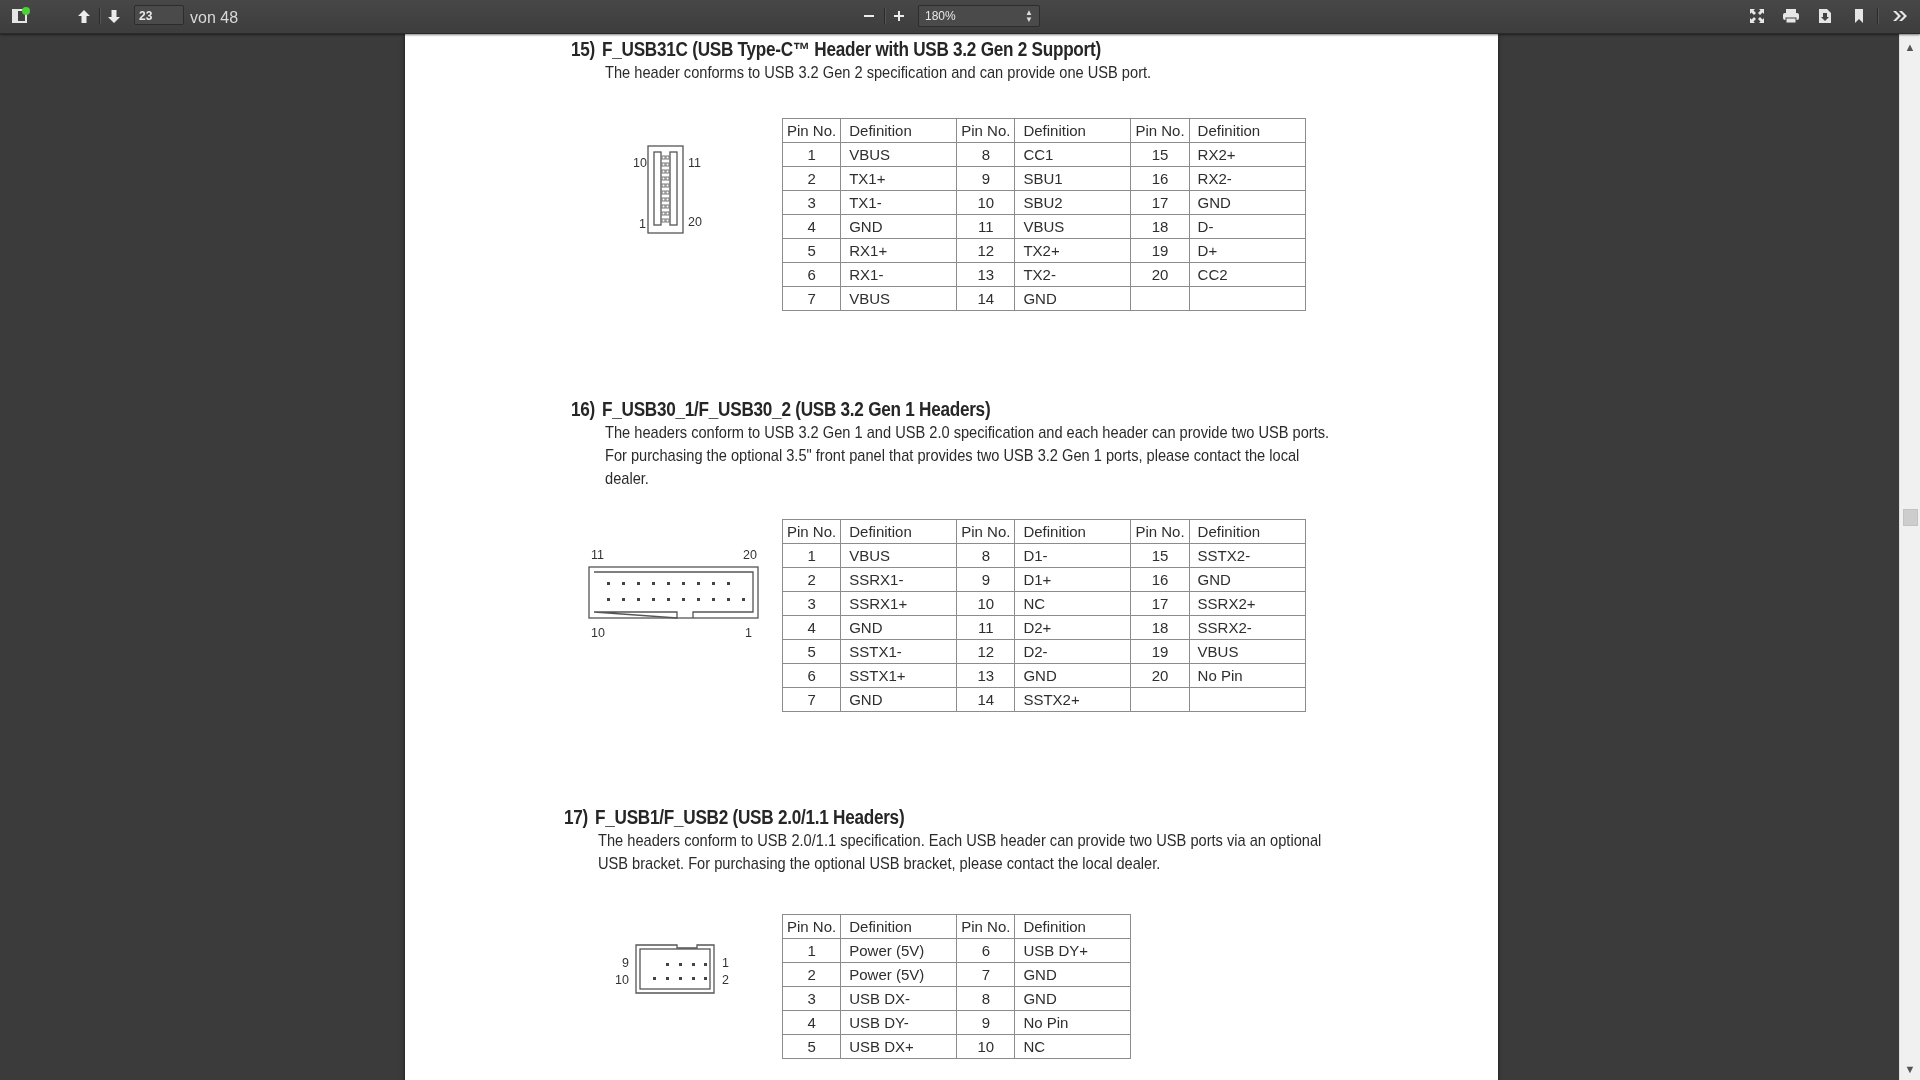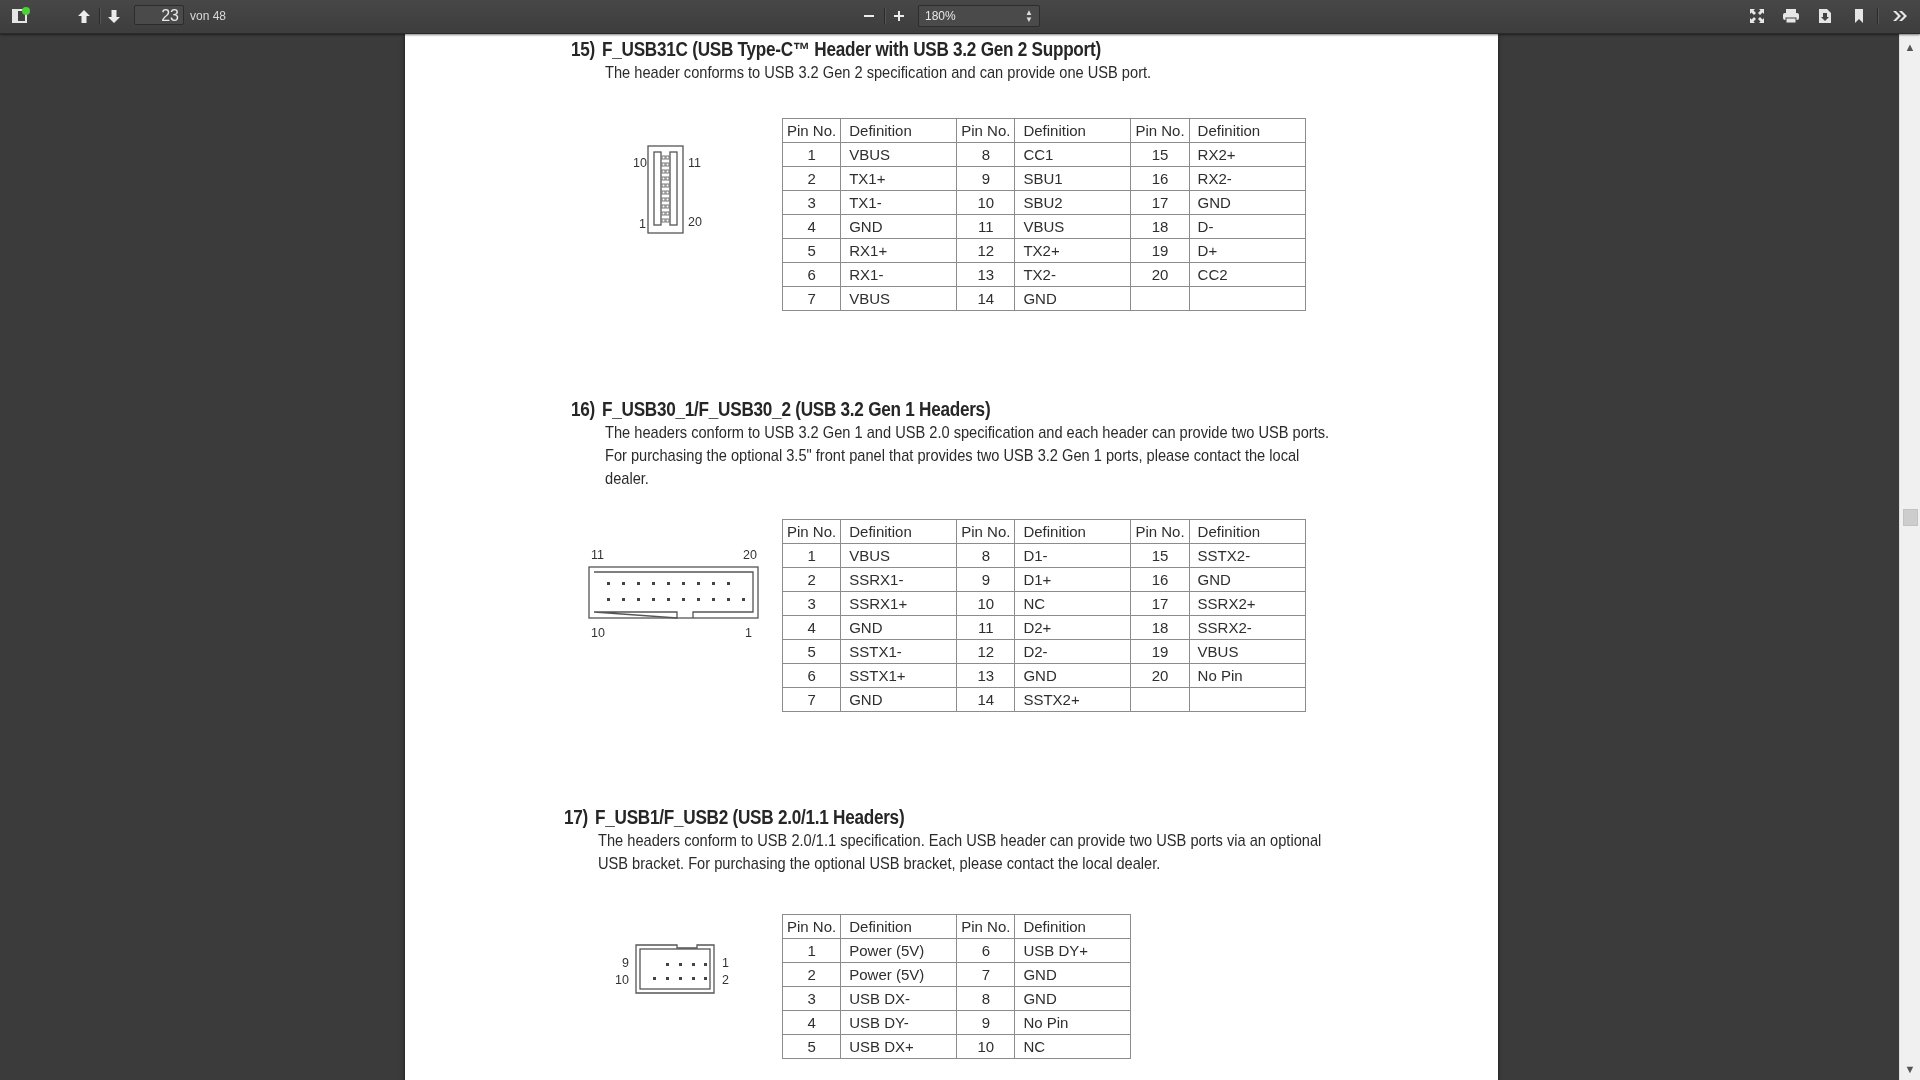--- a/index.html
+++ b/index.html
@@ -29,26 +29,27 @@
   }
   .prev-btn { left:70px; }
   .next-btn { left:100px; }
   .tb-sep {
     position:absolute; top:8px; width:1px; height:16px; background:#2a2a2a;
     box-shadow:1px 0 0 #555;
   }
   .page-input {
     position:absolute; left:134px; top:5px; width:50px; height:20px;
     background:#4a4a4a; border:1px solid #2c2c2c; border-radius:2px;
-    color:#e8e8e8; font-size:16px; text-align:right; padding:0 4px;
+    color:#e8e8e8; font-size:12px; padding:0 4px;
     box-sizing:border-box; line-height:20px;
     font-family:"Liberation Sans", sans-serif;
+    font-weight:bold;
   }
   .page-count {
-    position:absolute; left:190px; top:9px; color:#d9d9d9; font-size:12px;
+    position:absolute; left:190px; top:9px; color:#d9d9d9; font-size:16px;
   }
   .zoom-out { left:855px; }
   .zoom-in { left:885px; }
   .zoom-select {
     position:absolute; left:918px; top:5px; width:122px; height:22px;
     background:#4a4a4a; border:1px solid #2c2c2c; border-radius:2px;
     color:#e8e8e8; font-size:12px; box-sizing:border-box; padding:0 0 0 6px;
     line-height:20px; cursor:pointer;
   }
   .zoom-select .caret {

